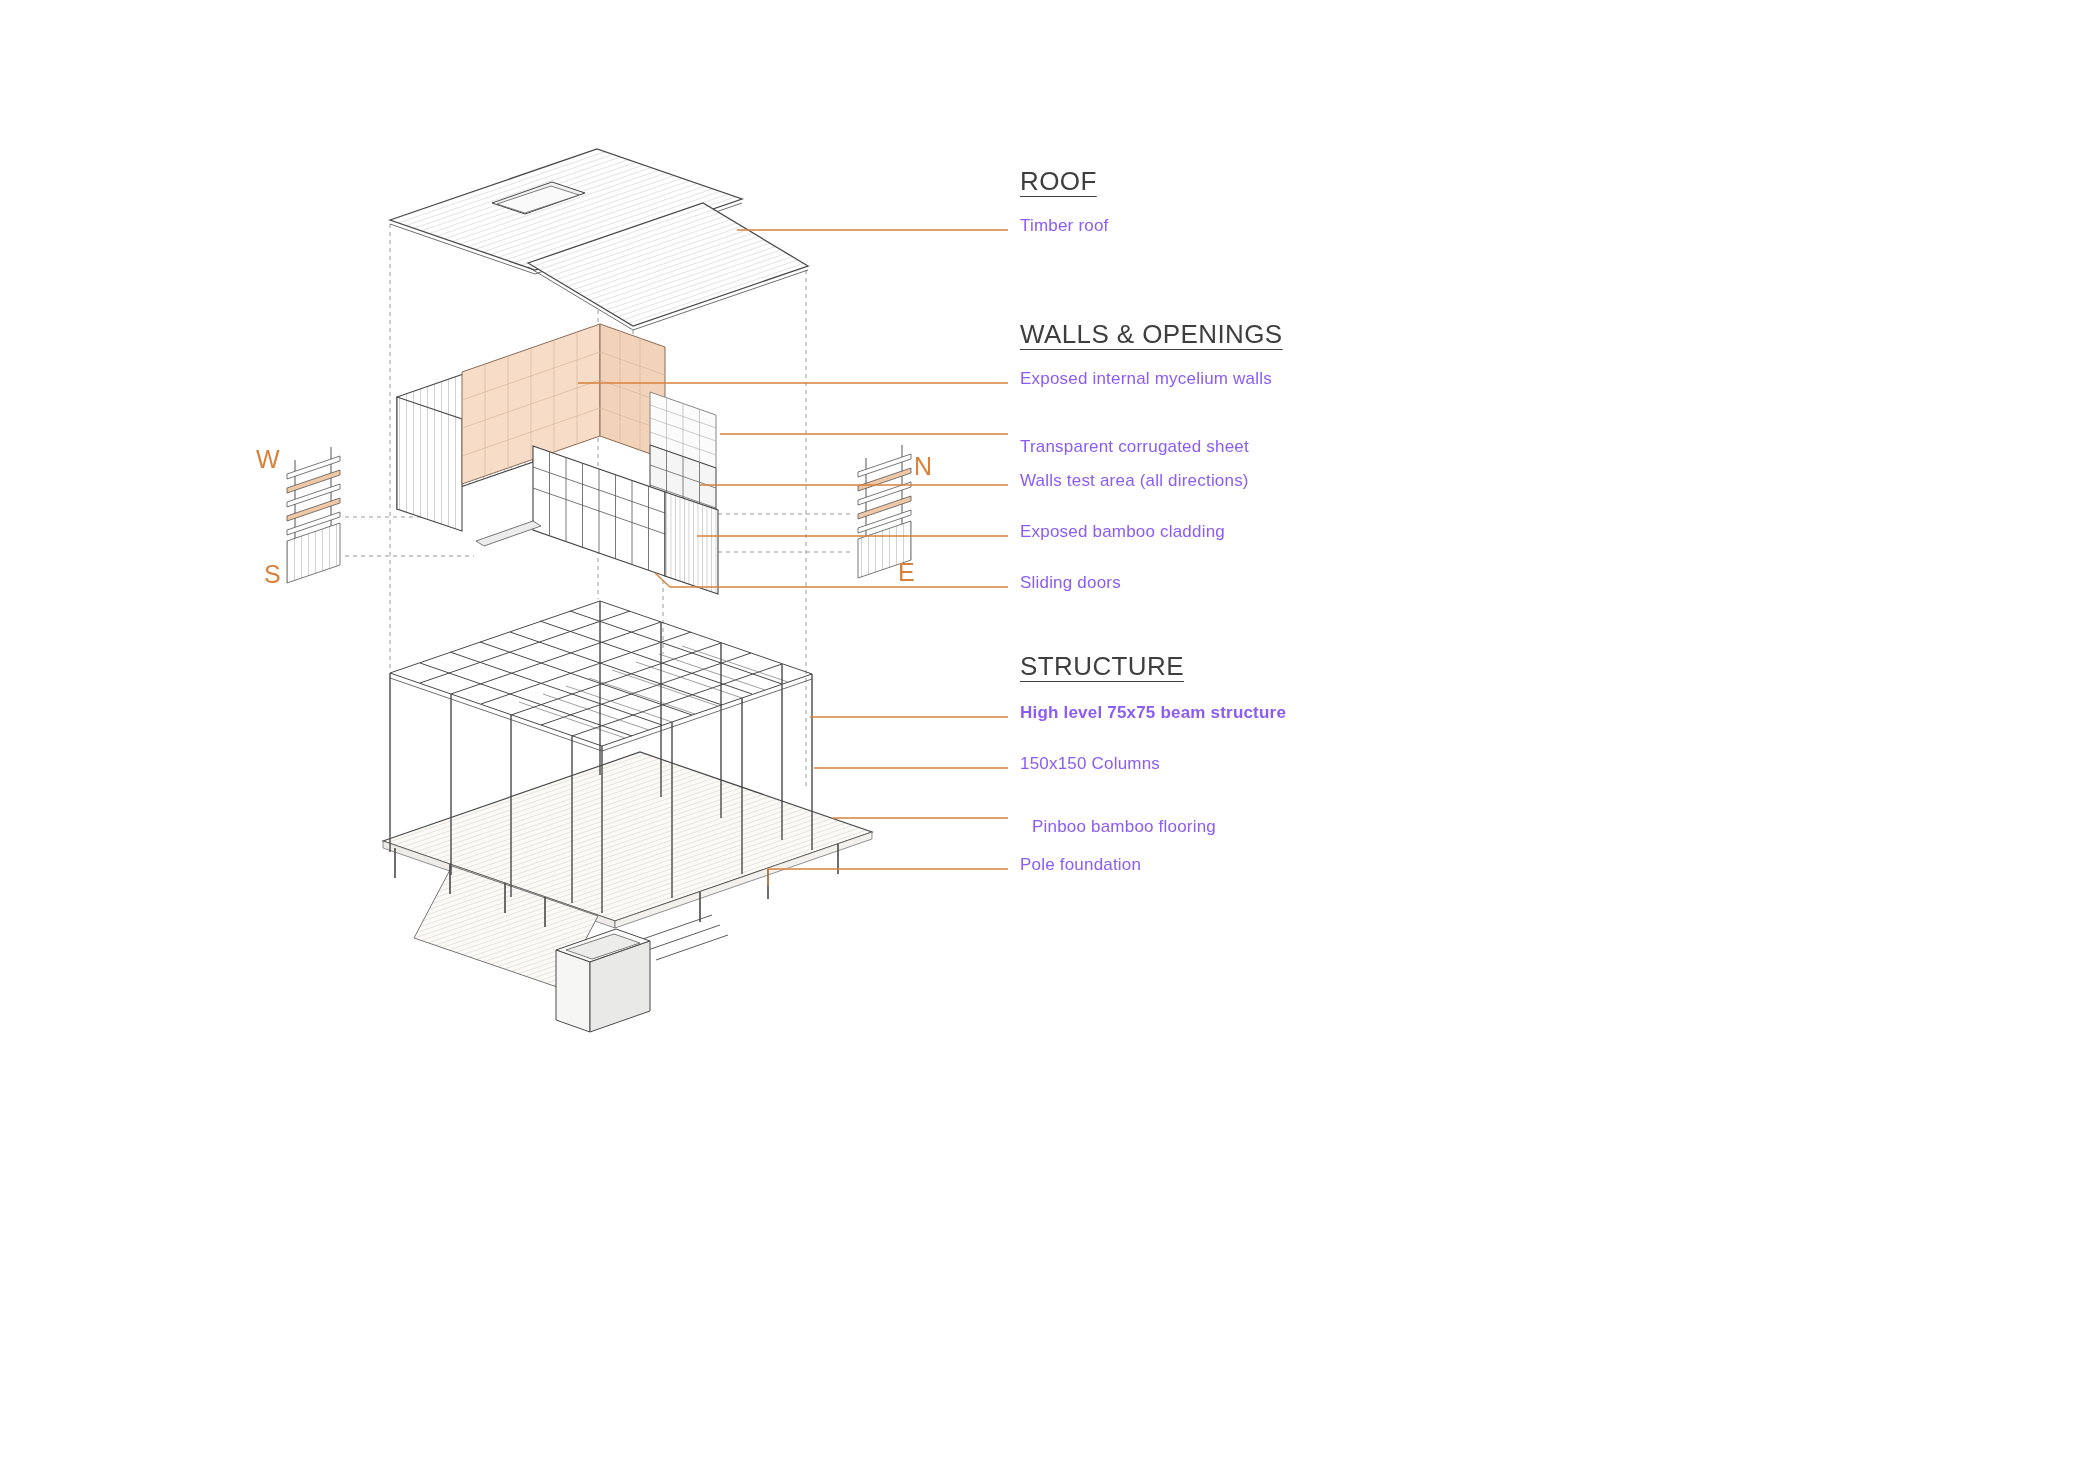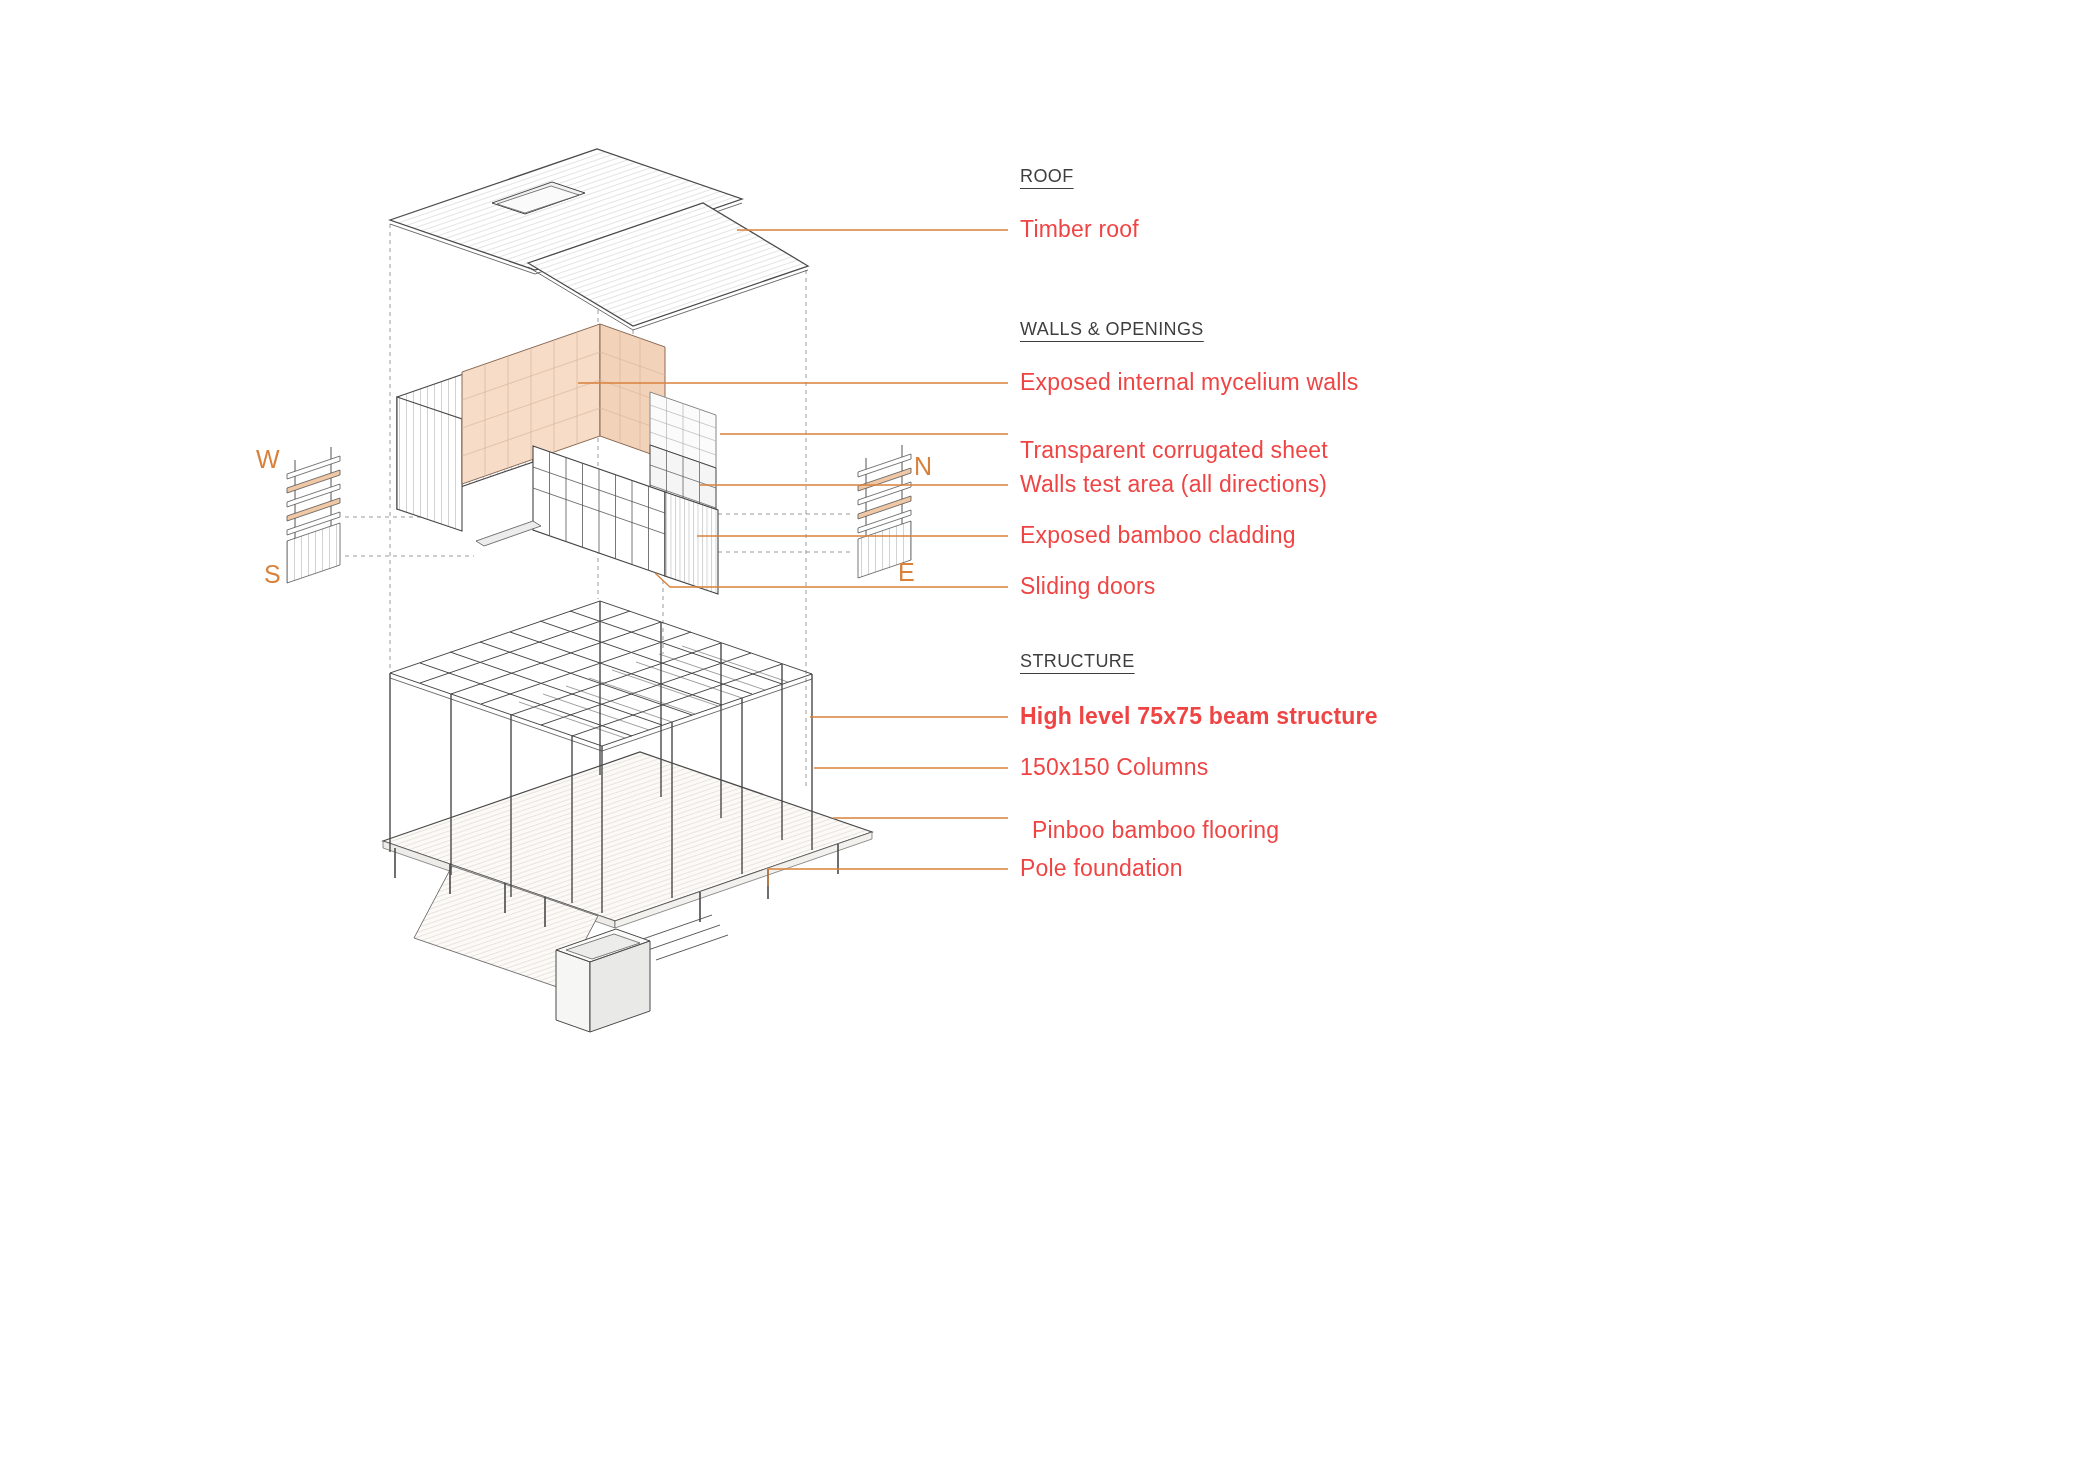--- a/index.html
+++ b/index.html
@@ -1,21 +1,21 @@
 <!DOCTYPE html>
 <html><head>
 <meta charset="utf-8">
 <style>
   html,body{margin:0;padding:0;background:#ffffff;}
   body{width:2100px;height:1477px;font-family:"Liberation Sans",sans-serif;}
   #canvas{position:relative;width:2100px;height:1477px;background:#ffffff;overflow:hidden;}
   .title{position:absolute;left:57px;top:40px;font-size:47px;font-weight:600;letter-spacing:1px;color:#383838;}
-  .sec{position:absolute;left:1020px;font-size:18px;color:#3e3e3e;letter-spacing:.4px;
+  .sec{position:absolute;left:1020px;font-size:26px;color:#3e3e3e;letter-spacing:.4px;
        text-decoration:underline;text-underline-offset:6px;text-decoration-thickness:1.3px;}
-  .lab{position:absolute;left:1020px;font-size:23px;color:#ef4444;letter-spacing:.2px;}
+  .lab{position:absolute;left:1020px;font-size:17px;color:#8b5cf6;letter-spacing:.2px;}
   .compass{position:absolute;font-size:25px;color:#d9813b;}
   svg.draw{position:absolute;left:0;top:0;}
 </style>
 </head>
 <body>
 
 <div id="canvas">
 
   <svg class="draw" width="2100" height="1477" viewBox="0 0 2100 1477">
     <defs>

